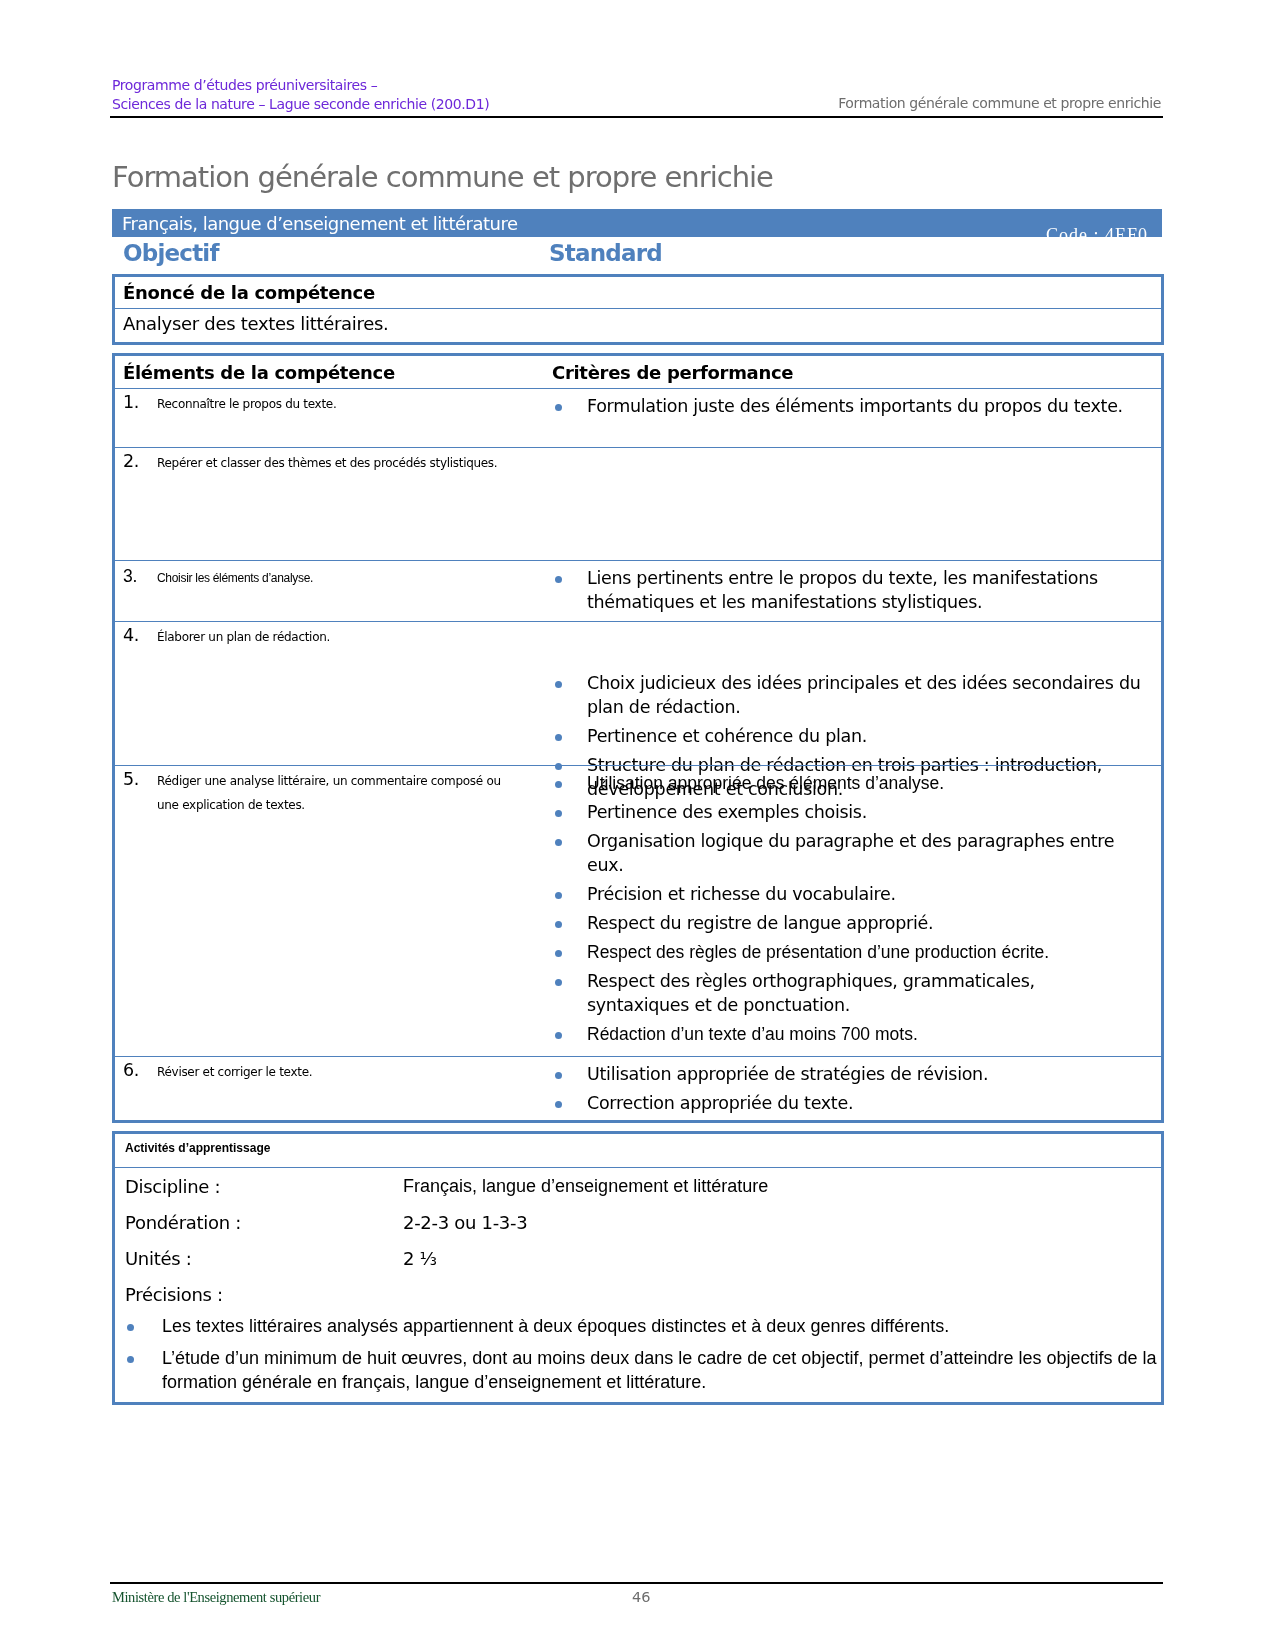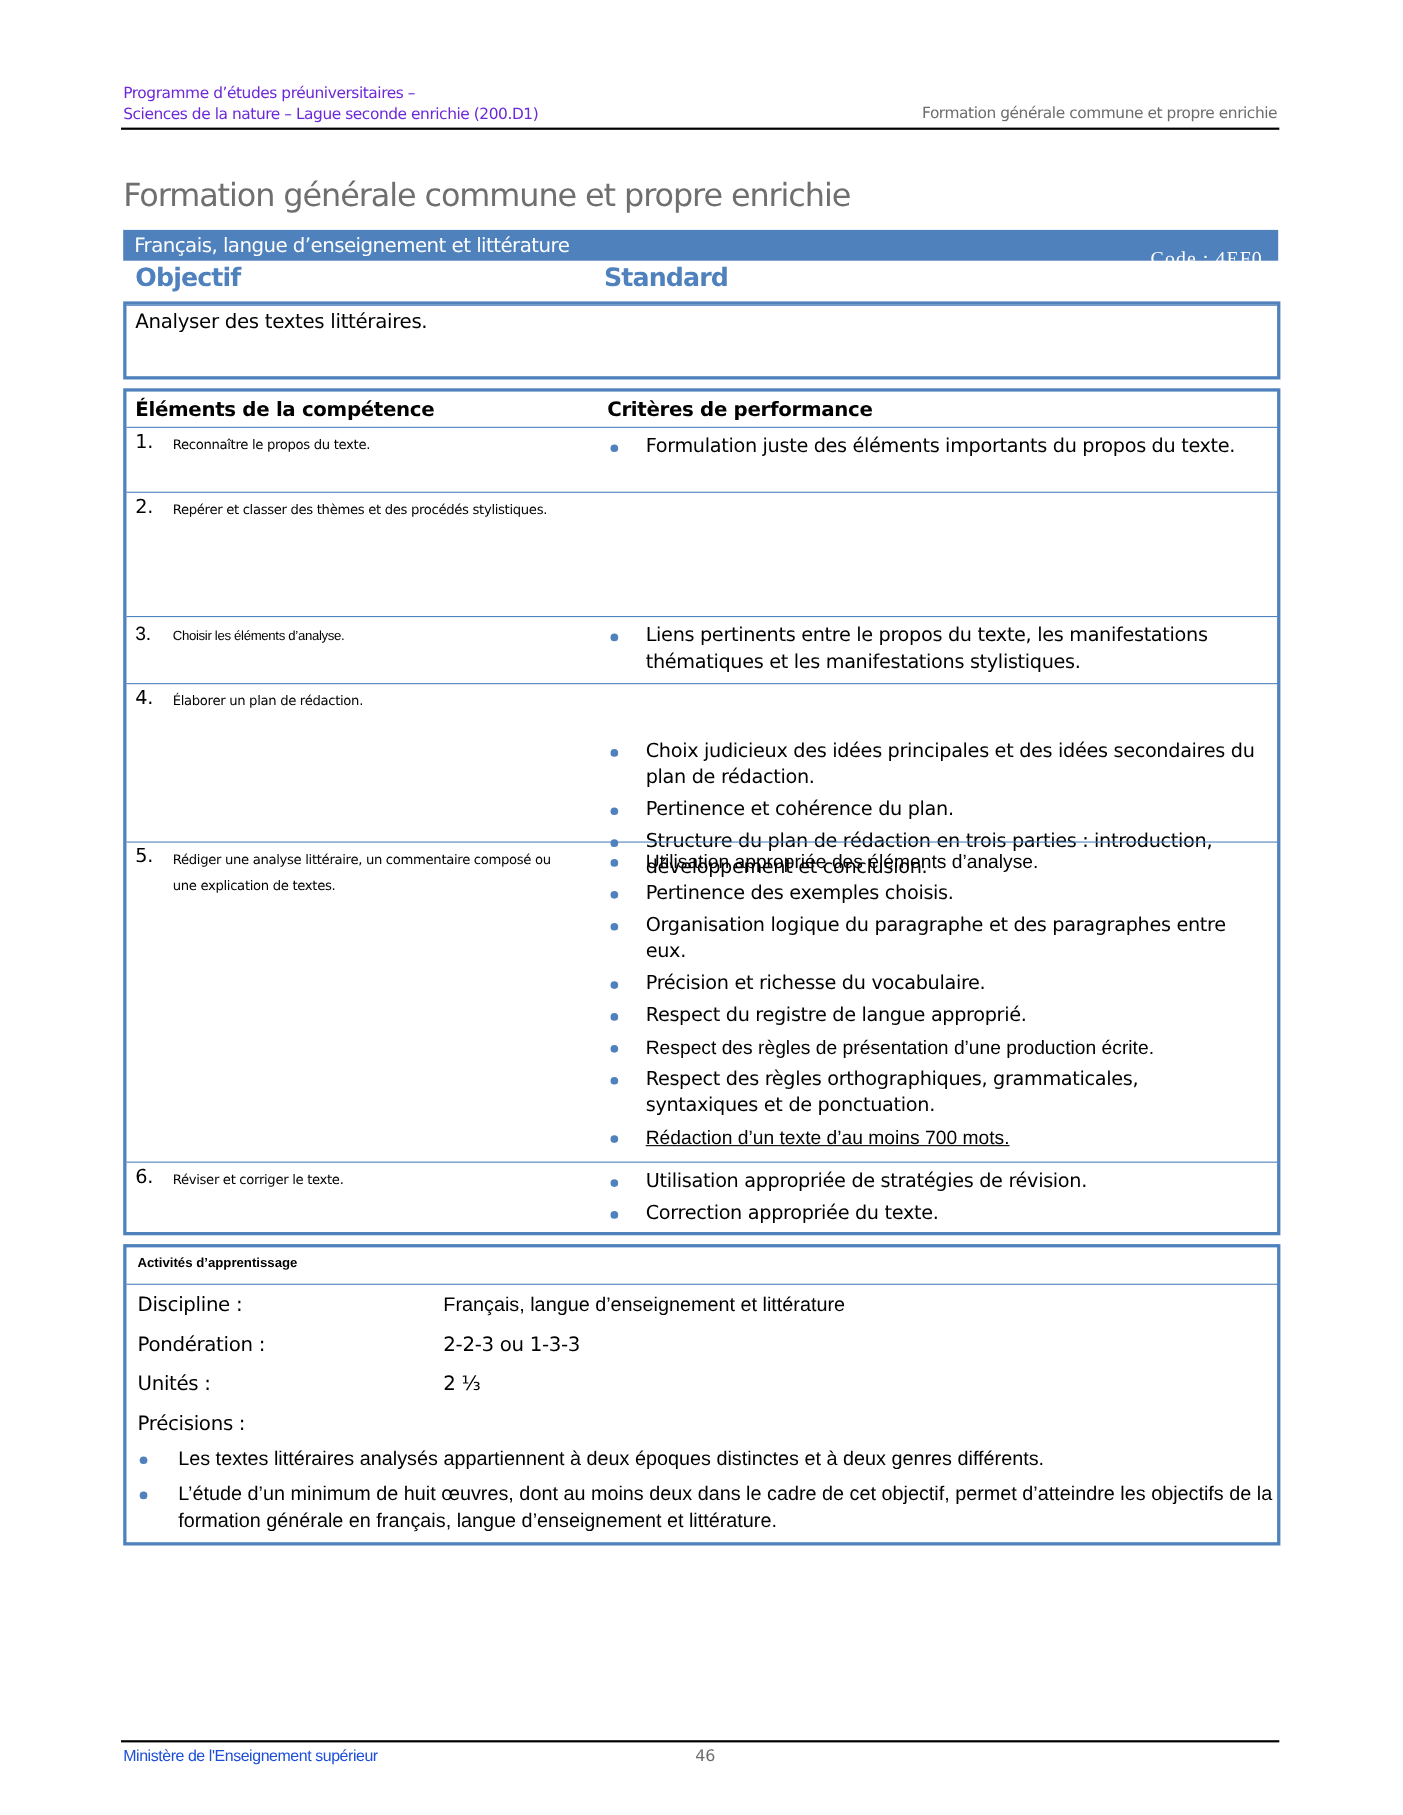--- a/index.html
+++ b/index.html
@@ -23,21 +23,21 @@
   .num { position:absolute; left:8px; font-size:17.5px; }
   .elt { position:absolute; left:42px; width:360px; font-size:12px; line-height:24px; }
   .crit { position:absolute; left:437px; width:590px; }
   .crit-item { position:relative; padding-left:35px; font-size:17.5px; line-height:24px; margin-bottom:5px; }
   .crit-item .dot { position:absolute; left:3px; top:10px; width:7px; height:7px; border-radius:50%; background:#4f81bd; }
   .act-row { position:absolute; left:10px; font-size:18px; }
   .act-val { position:absolute; left:288px; font-size:18px; }
   .prec-item { position:absolute; left:10px; width:1020px; padding-left:37px; font-size:18px; line-height:24px; }
   .prec-item .dot { position:absolute; left:2px; top:10px; width:7px; height:7px; border-radius:50%; background:#4f81bd; }
   .ftr-rule { left:110px; top:1582px; width:1053px; height:2px; background:#000; }
-  .ftr-left { left:112px; top:1589px; font-size:14.5px; color:#1d4ed8; font-family:Liberation Sans, sans-serif; letter-spacing:-0.4px; }
+  .ftr-left { left:112px; top:1589px; font-size:14.5px; color:#14532d; font-family:Liberation Serif, serif; letter-spacing:-0.4px; }
   .ftr-page { left:632px; top:1589px; font-size:14.5px; color:#6d6d6d; font-family:"DejaVu Sans", sans-serif; }
 </style>
 </head>
 <body>
 
 <div class="abs hdr-left">
   <div>Programme d’études préuniversitaires –</div>
   <div>Sciences de la nature – Lague seconde enrichie (200.D1)</div>
 </div>
 <div class="abs hdr-right">Formation générale commune et propre enrichie</div>
@@ -47,20 +47,23 @@
 
 <div class="abs bar">
   <span class="l">Français, langue d’enseignement et littérature</span>
   <span class="r">Code : 4EF0</span>
 </div>
 
 <div class="abs obj-h" style="left:123px;">Objectif</div>
 <div class="abs obj-h" style="left:549px;">Standard</div>
 
 <div class="box dj" style="top:274px; height:65px;">
+  <div style="height:31px; position:relative;">
+    <span class="b" style="position:absolute; left:8px; top:5px; font-size:18px;">Énoncé de la compétence</span>
+  </div>
   <div class="sep" style="height:33px; position:relative;">
     <span style="position:absolute; left:8px; top:4px; font-size:18px;">Analyser des textes littéraires.</span>
   </div>
 </div>
 
 <div class="box dj" style="top:353px; height:764px;">
   <div class="row" style="height:32px;">
     <span class="b" style="position:absolute; left:8px; top:6px; font-size:18px;">Éléments de la compétence</span>
     <span class="b" style="position:absolute; left:437px; top:6px; font-size:18px;">Critères de performance</span>
   </div>
@@ -100,21 +103,21 @@
     <span class="num" style="top:3px;">5.</span>
     <div class="elt" style="top:3px;">Rédiger une analyse littéraire, un commentaire composé ou une explication de textes.</div>
     <div class="crit" style="top:5px;">
       <div class="crit-item" style="font-family:'Liberation Sans', sans-serif; letter-spacing:0;"><span class="dot"></span><span>Utilisation appropriée des éléments d’analyse.</span></div>
       <div class="crit-item"><span class="dot"></span><span>Pertinence des exemples choisis.</span></div>
       <div class="crit-item"><span class="dot"></span><span>Organisation logique du paragraphe et des paragraphes entre eux.</span></div>
       <div class="crit-item"><span class="dot"></span><span>Précision et richesse du vocabulaire.</span></div>
       <div class="crit-item"><span class="dot"></span><span>Respect du registre de langue approprié.</span></div>
       <div class="crit-item" style="font-family:'Liberation Sans', sans-serif; letter-spacing:0;"><span class="dot"></span><span>Respect des règles de présentation d’une production écrite.</span></div>
       <div class="crit-item"><span class="dot"></span><span>Respect des règles orthographiques, grammaticales, syntaxiques et de ponctuation.</span></div>
-      <div class="crit-item" style="font-family:'Liberation Sans', sans-serif; letter-spacing:0;text-decoration:underline;"><span class="dot"></span><span>Rédaction d’un texte d’au moins 700 mots.</span></div>
+      <div class="crit-item" style="font-family:'Liberation Sans', sans-serif; letter-spacing:0;"><span class="dot"></span><span>Rédaction d’un texte d’au moins 700 mots.</span></div>
     </div>
   </div>
 
   <div class="row sep" style="height:64px;">
     <span class="num" style="top:3px;">6.</span>
     <div class="elt" style="top:3px;">Réviser et corriger le texte.</div>
     <div class="crit" style="top:5px;">
       <div class="crit-item"><span class="dot"></span><span>Utilisation appropriée de stratégies de révision.</span></div>
       <div class="crit-item"><span class="dot"></span><span>Correction appropriée du texte.</span></div>
     </div>

